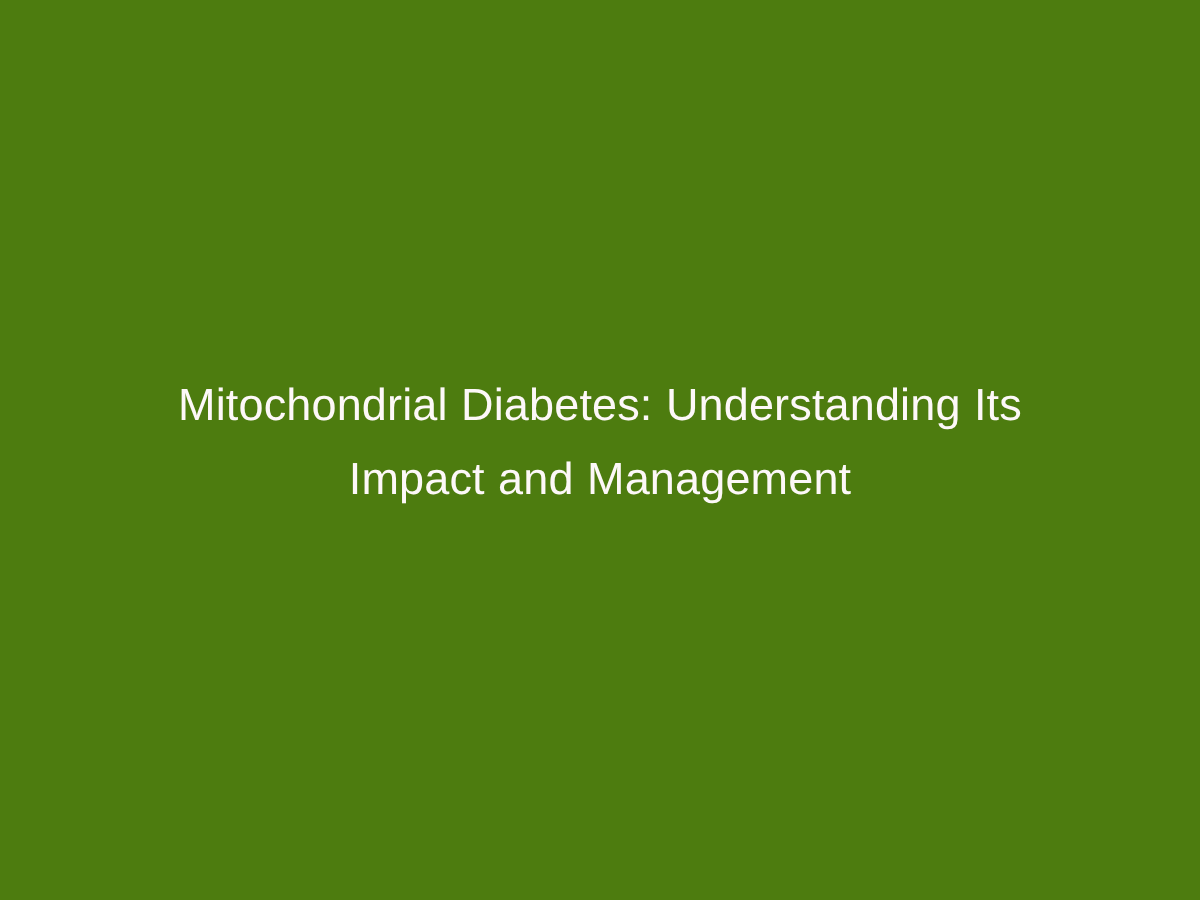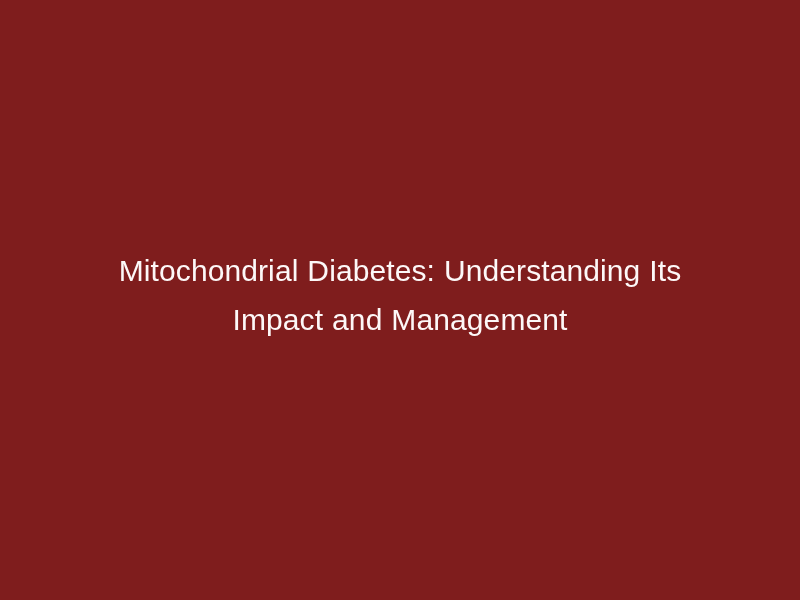--- a/index.html
+++ b/index.html
@@ -42,17 +42,17 @@
     line-height: 49px;
     letter-spacing: 0.1px;
     text-align: center;
     color: #FDF8F8;
     word-spacing: 0.5px;
   }
 </style>
 </head>
 <body style="background: rgb(252, 97, 97);">
 
-<div class="title-card" style="background: #7f1d1d;">
+<div class="title-card" style="background: #4d7c0f;">
   <div class="title-block">
     <h1 class="page-title" style="color: rgb(253, 248, 248);">Mitochondrial Diabetes: Understanding Its Impact and Management</h1>
   </div>
 </div>
 
 </body></html>

